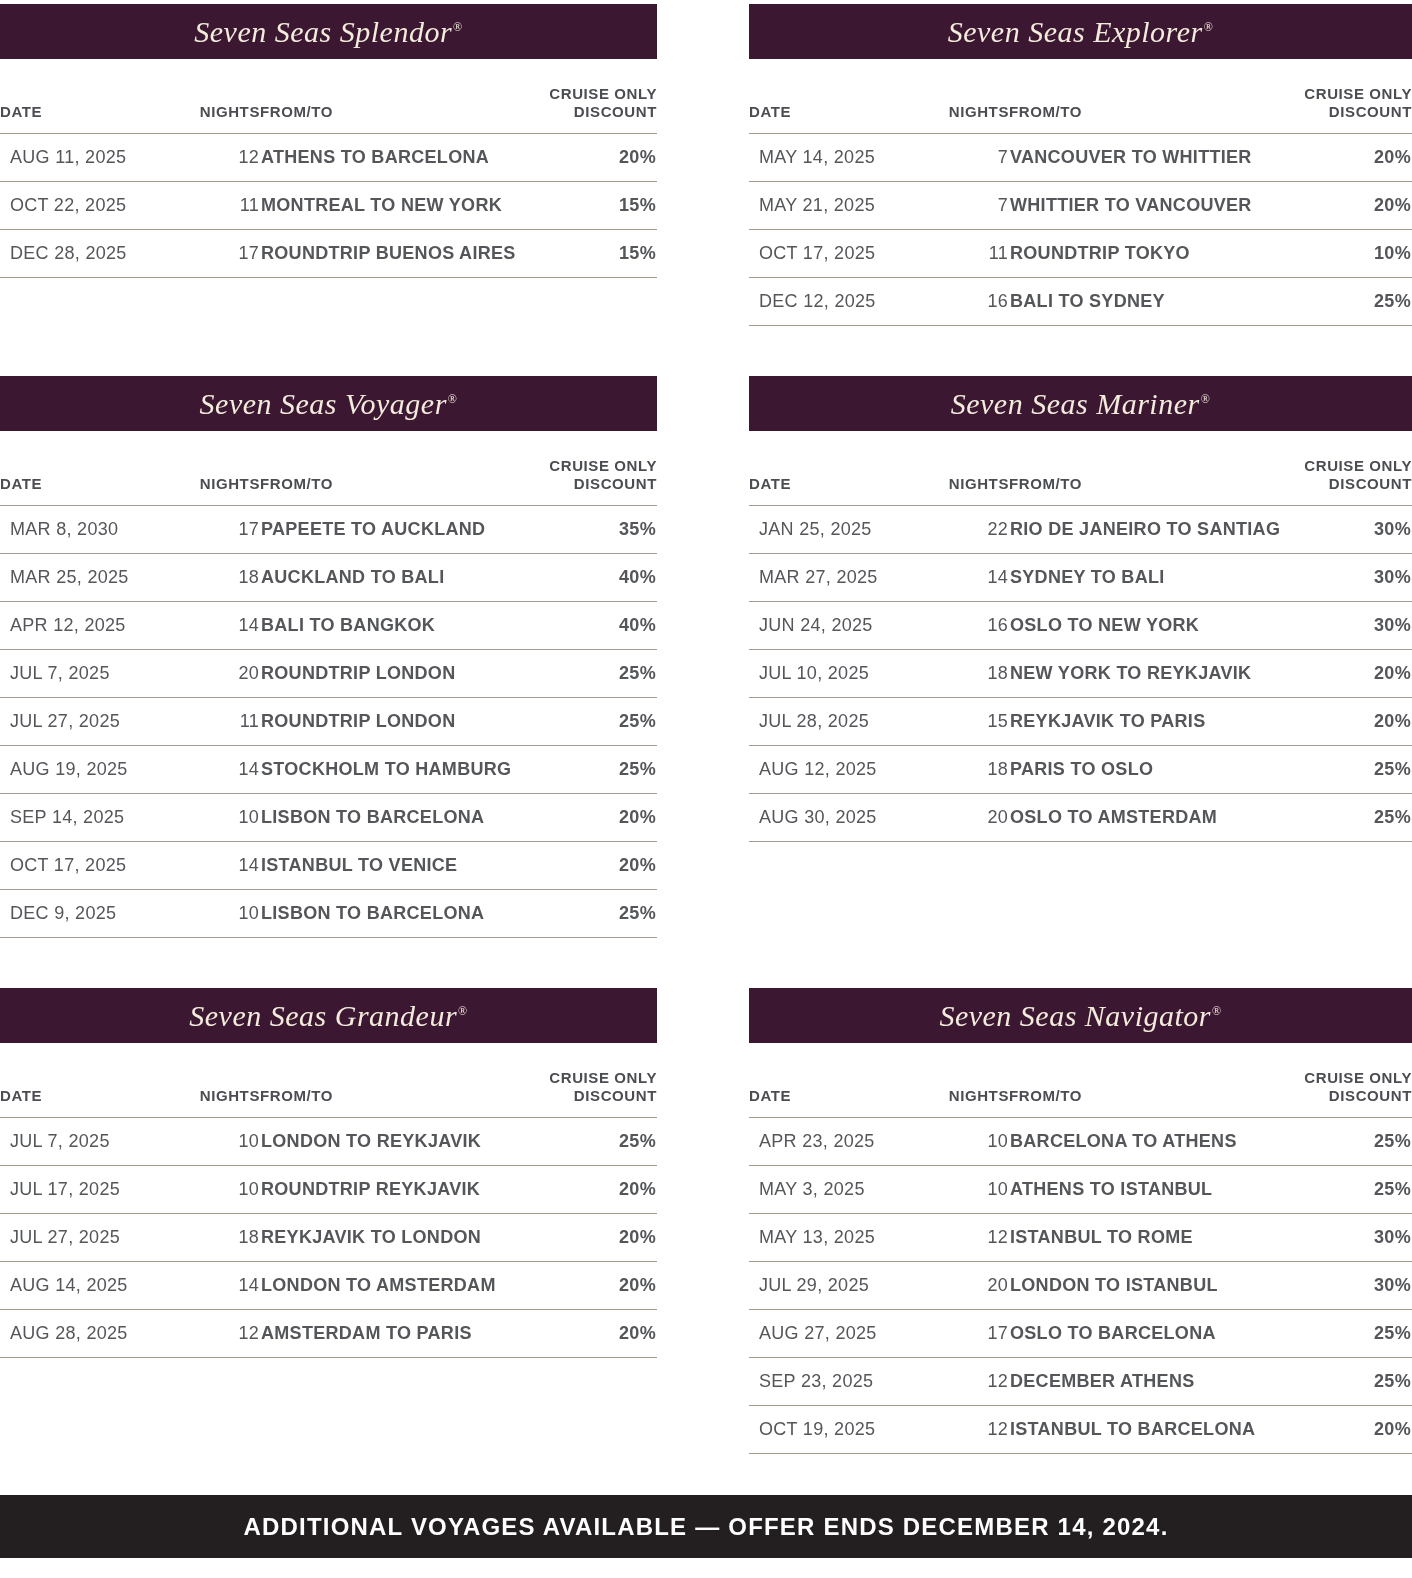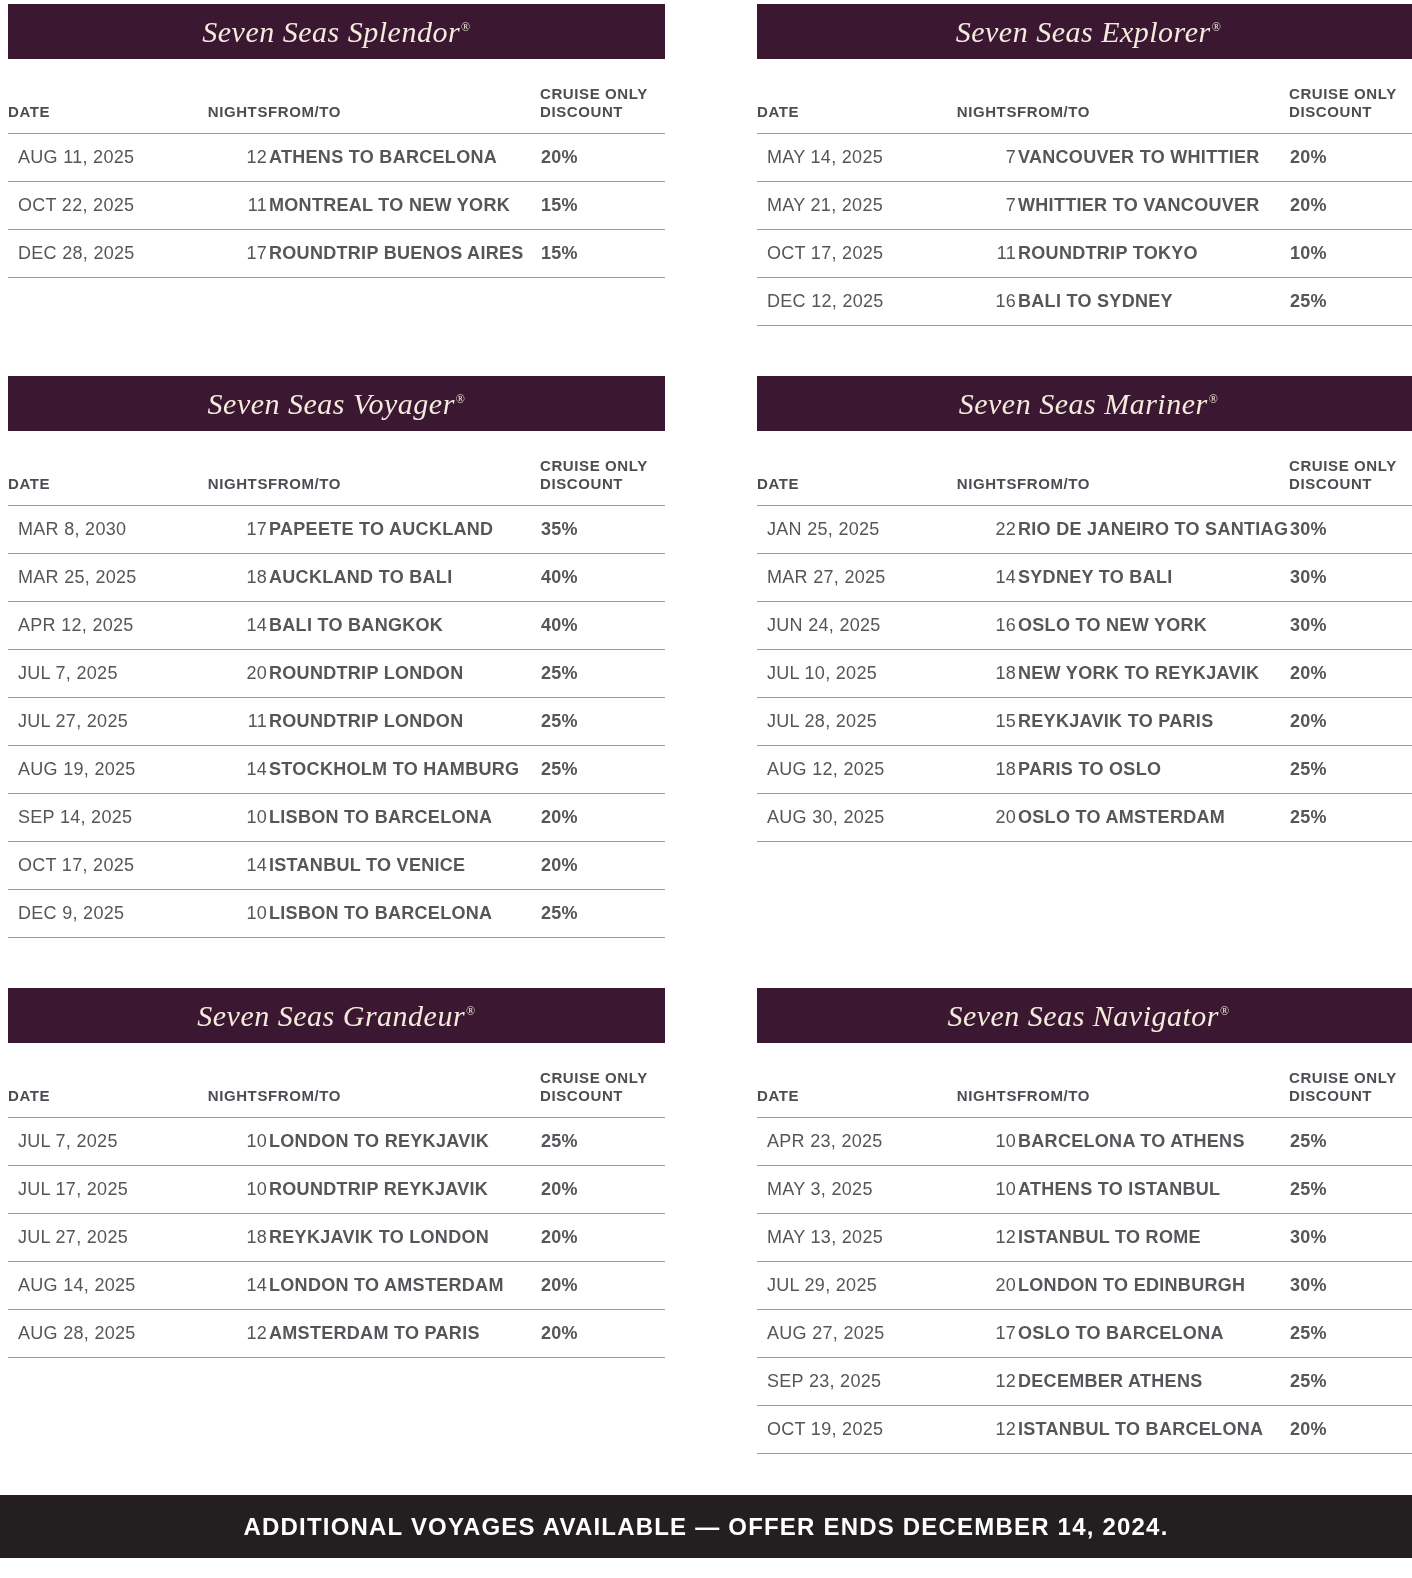--- a/index.html
+++ b/index.html
@@ -12,21 +12,20 @@
     width: 1412px;
     padding-top: 4px;
     background: #ffffff;
   }
   .grid {
     display: grid;
     grid-template-columns: 657px 663px;
     column-gap: 92px;
     row-gap: 50px;
     align-items: start;
-    padding-left: 8px;
   }
   .ship { width: 100%; }
   .bar {
     height: 55px;
     background: #3b1732;
     display: flex;
     align-items: center;
     justify-content: center;
   }
   .title {
@@ -68,21 +67,21 @@
     height: 48px;
     font-size: 18px;
     color: #54565a;
     letter-spacing: 0.3px;
     white-space: nowrap;
     overflow: hidden;
   }
   .c-date   { width: 160px; text-align: left;  padding-left: 10px; }
   .c-nights { width: 100px; text-align: right; }
   .c-route  { width: 272px; text-align: left; }
-  .c-disc   { text-align: left; }
+  .c-disc   { text-align: right; }
   td.c-route, td.c-disc { font-weight: 700; }
   .banner {
     margin-top: 41px;
     height: 63px;
     background: #231f20;
     display: flex;
     align-items: center;
     justify-content: center;
     color: #ffffff;
     font-size: 24px;
@@ -389,21 +388,21 @@
             </tr>
             <tr>
               <td class="c-date">MAY 13, 2025</td>
               <td class="c-nights">12</td>
               <td class="c-route">ISTANBUL TO ROME</td>
               <td class="c-disc">30%</td>
             </tr>
             <tr>
               <td class="c-date">JUL 29, 2025</td>
               <td class="c-nights">20</td>
-              <td class="c-route">LONDON TO EDINBURGH</td>
+              <td class="c-route">LONDON TO ISTANBUL</td>
               <td class="c-disc">30%</td>
             </tr>
             <tr>
               <td class="c-date">AUG 27, 2025</td>
               <td class="c-nights">17</td>
               <td class="c-route">OSLO TO BARCELONA</td>
               <td class="c-disc">25%</td>
             </tr>
             <tr>
               <td class="c-date">SEP 23, 2025</td>

